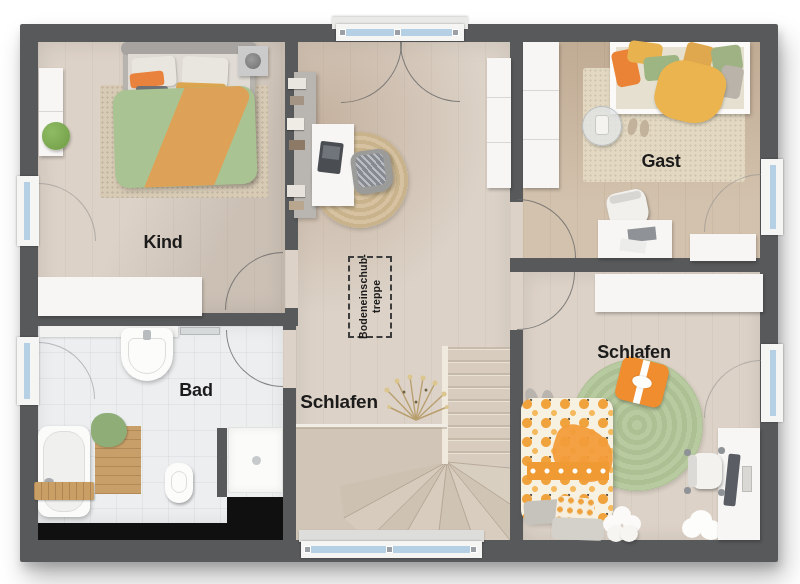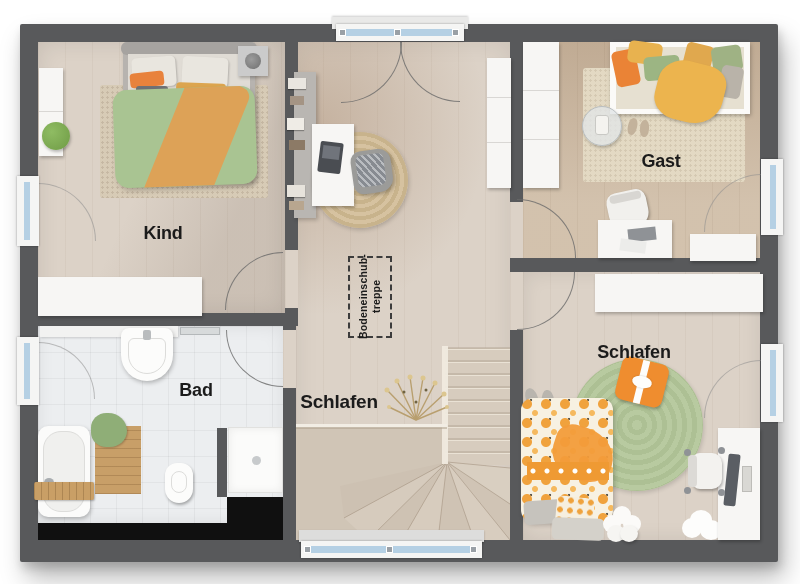--- a/index.html
+++ b/index.html
@@ -75,21 +75,21 @@
     <div class="abs" style="left:48px;top:-14px;width:64px;height:150px;background:#dda257;transform:rotate(24deg);border-radius:10px"></div>
   </div>
   <div class="abs" style="left:238px;top:46px;width:30px;height:30px;background:#cbcbcb;box-shadow:1px 2px 3px rgba(0,0,0,.25)">
     <div class="abs" style="left:7px;top:7px;width:16px;height:16px;background:radial-gradient(circle at 40% 40%,#9c9c9c,#6f6f6f);border-radius:50%"></div>
   </div>
   <div class="abs white-furn" style="left:39px;top:68px;width:24px;height:88px">
     <div class="abs" style="left:0;top:43px;width:24px;height:1px;background:#d9d7d4"></div>
   </div>
   <div class="abs" style="left:42px;top:122px;width:28px;height:28px;background:radial-gradient(circle at 35% 35%,#8fbc63,#6f9b45);border-radius:50%;box-shadow:1px 2px 3px rgba(0,0,0,.25)"></div>
   <div class="abs white-furn" style="left:38px;top:277px;width:164px;height:39px"></div>
-  <div class="label" style="left:163px;top:233px">Kind</div>
+  <div class="label" style="left:163px;top:242px">Kind</div>
 
   <div class="abs" style="left:40px;top:326px;width:138px;height:11px;background:#f2f2f1;box-shadow:1px 1px 2px rgba(0,0,0,.15)"></div>
   <div class="abs" style="left:121px;top:328px;width:52px;height:53px;background:#fcfcfb;border-radius:8px 8px 26px 26px;box-shadow:1px 2px 4px rgba(0,0,0,.25)">
     <div class="abs" style="left:7px;top:10px;width:38px;height:36px;border:1px solid #dcdcda;border-radius:6px 6px 19px 19px"></div>
     <div class="abs" style="left:22px;top:2px;width:8px;height:10px;background:#b9bcbe;border-radius:2px"></div>
   </div>
   <div class="abs" style="left:180px;top:327px;width:40px;height:8px;background:#d7dadb;border:1px solid #b4b8ba"></div>
   <div class="abs" style="left:38px;top:426px;width:52px;height:91px;background:#fbfbfa;border-radius:10px;box-shadow:1px 2px 4px rgba(0,0,0,.25)">
     <div class="abs" style="left:5px;top:5px;width:42px;height:81px;background:#f0f0ee;border-radius:18px;border:1px solid #dddddb"></div>
     <div class="abs" style="left:6px;top:52px;width:10px;height:9px;background:#a9adb0;border-radius:50%"></div>

